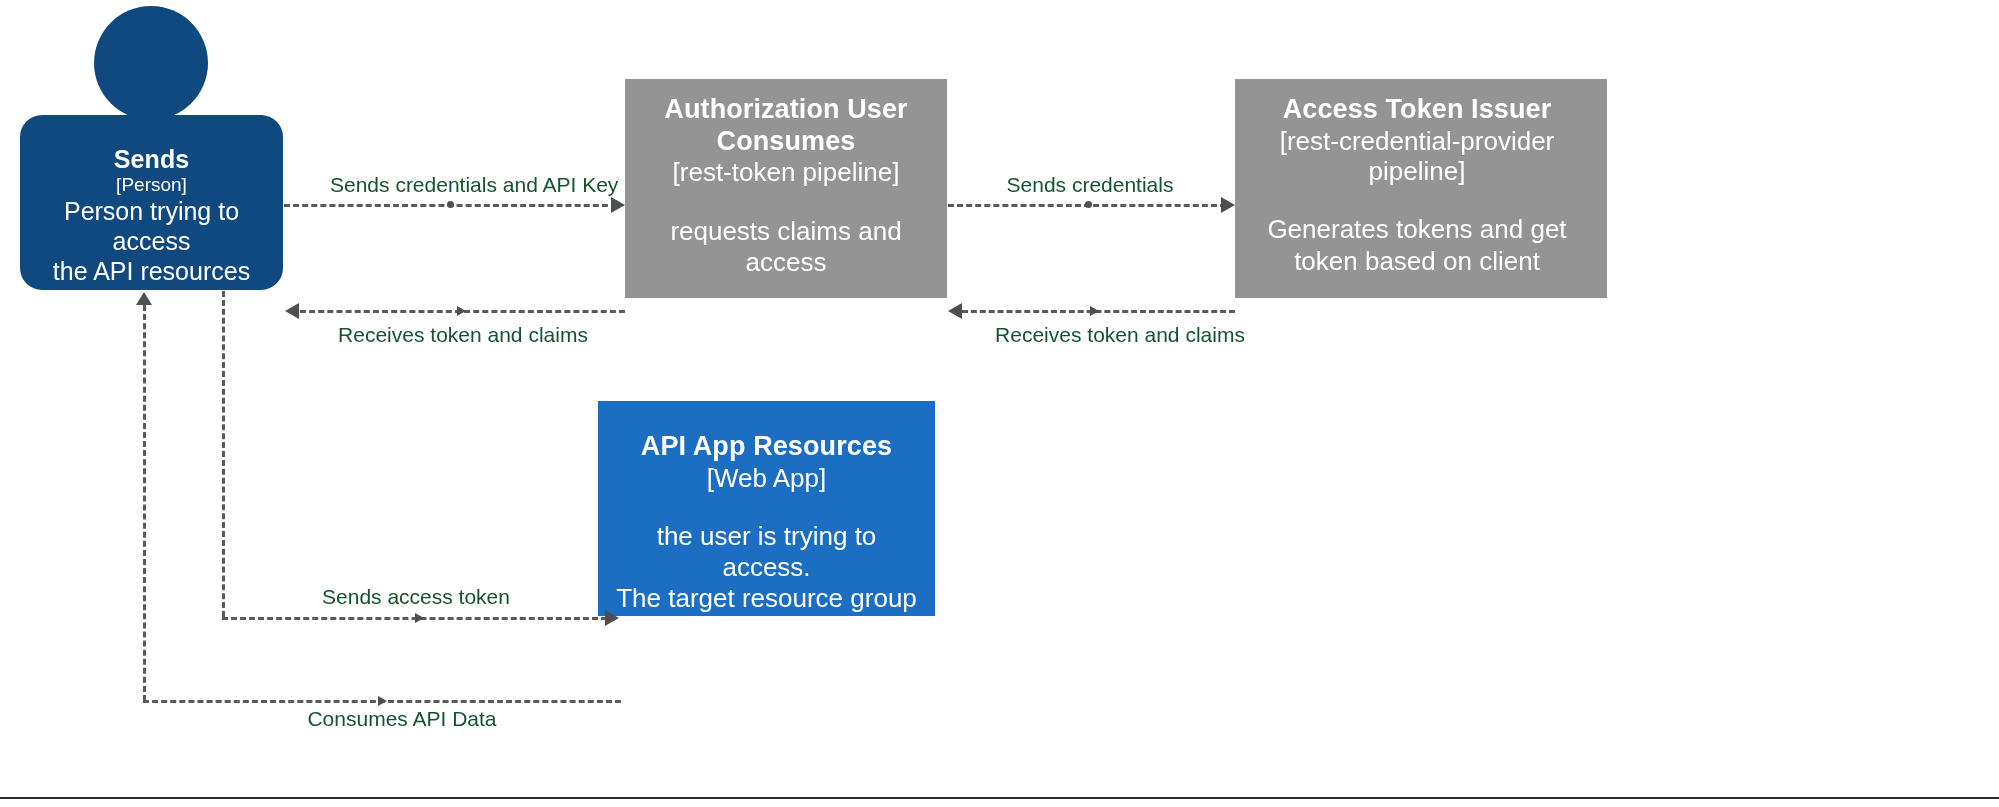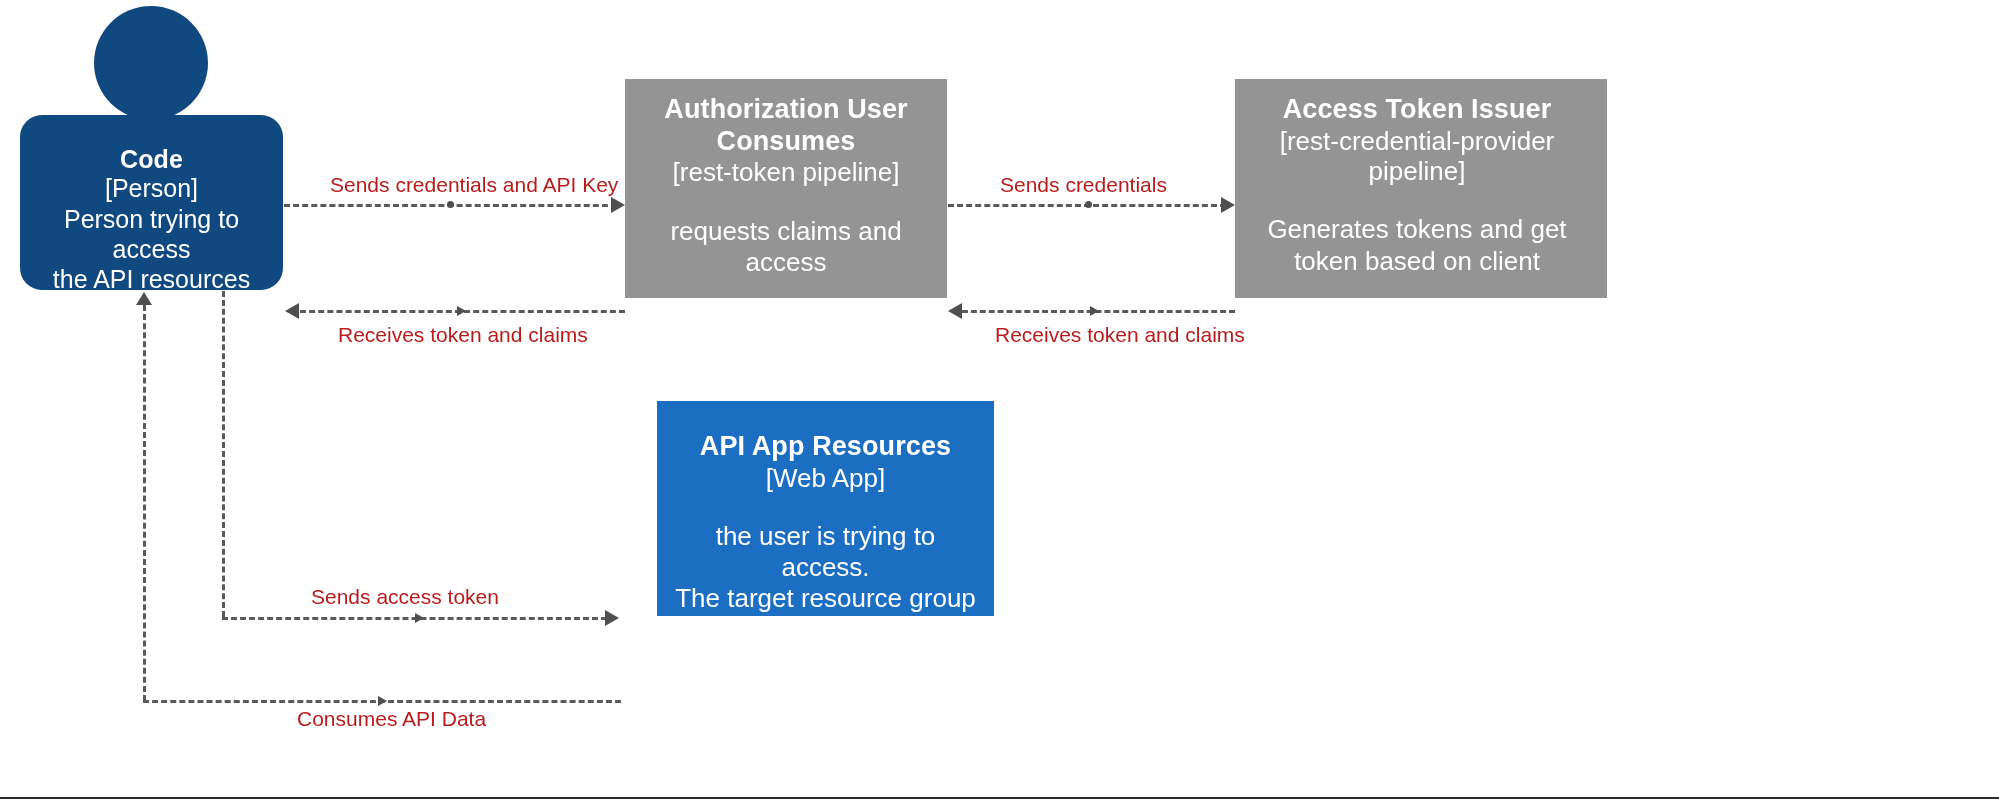--- a/index.html
+++ b/index.html
@@ -60,21 +60,21 @@
     left: 20px;
     top: 115px;
     width: 263px;
     height: 175px;
     background: #10497f;
     border-radius: 22px;
     justify-content: flex-start;
     padding: 30px 8px 10px 8px;
   }
   #node-user .n-title { font-size: 25px; }
-  #node-user .n-tech  { font-size: 25px; }
+  #node-user .n-tech  { font-size: 19px; }
   #node-user .n-desc  { font-size: 25px; }
 
   
   #node-authcode {
     left: 625px;
     top: 79px;
     width: 322px;
     height: 219px;
     background: #949494;
     justify-content: flex-start;
@@ -85,39 +85,39 @@
     top: 79px;
     width: 372px;
     height: 219px;
     background: #949494;
     justify-content: flex-start;
     padding: 15px 10px 0 2px;
   }
 
   
   #node-apires {
-    left: 657px;
+    left: 598px;
     top: 401px;
     width: 337px;
     height: 215px;
     background: #1b6ec2;
     justify-content: flex-start;
     padding: 30px 12px 0 12px;
   }
 
   .desc-gap { height: 28px; }
 
   
   .rel-label {
     position: absolute;
-    color: #b91c1c;
+    color: #14532d;
     font-size: 21px;
     line-height: 1.2;
     white-space: nowrap;
-    text-align: left;
+    text-align: center;
   }
 
   
   .hline {
     position: absolute;
     height: 0;
     border-top: 3px dashed #5a5a5a;
   }
   .vline {
     position: absolute;
@@ -166,21 +166,21 @@
     border-top: 2px solid #2c2c2c;
   }
 </style>
 </head>
 <body>
 
 <div id="canvas">
 
   <div id="person-head"></div>
   <div class="node" id="node-user">
-    <div class="n-title">Code</div>
+    <div class="n-title">Sends</div>
     <div class="n-tech">[Person]</div>
     <div class="n-desc">Person trying to access</div>
     <div class="n-desc">the API resources</div>
   </div>
 
   <div class="node" id="node-authcode">
     <div class="n-title">Authorization User</div>
     <div class="n-title">Consumes</div>
     <div class="n-tech">[rest-token pipeline]</div>
     <div class="desc-gap"></div>

